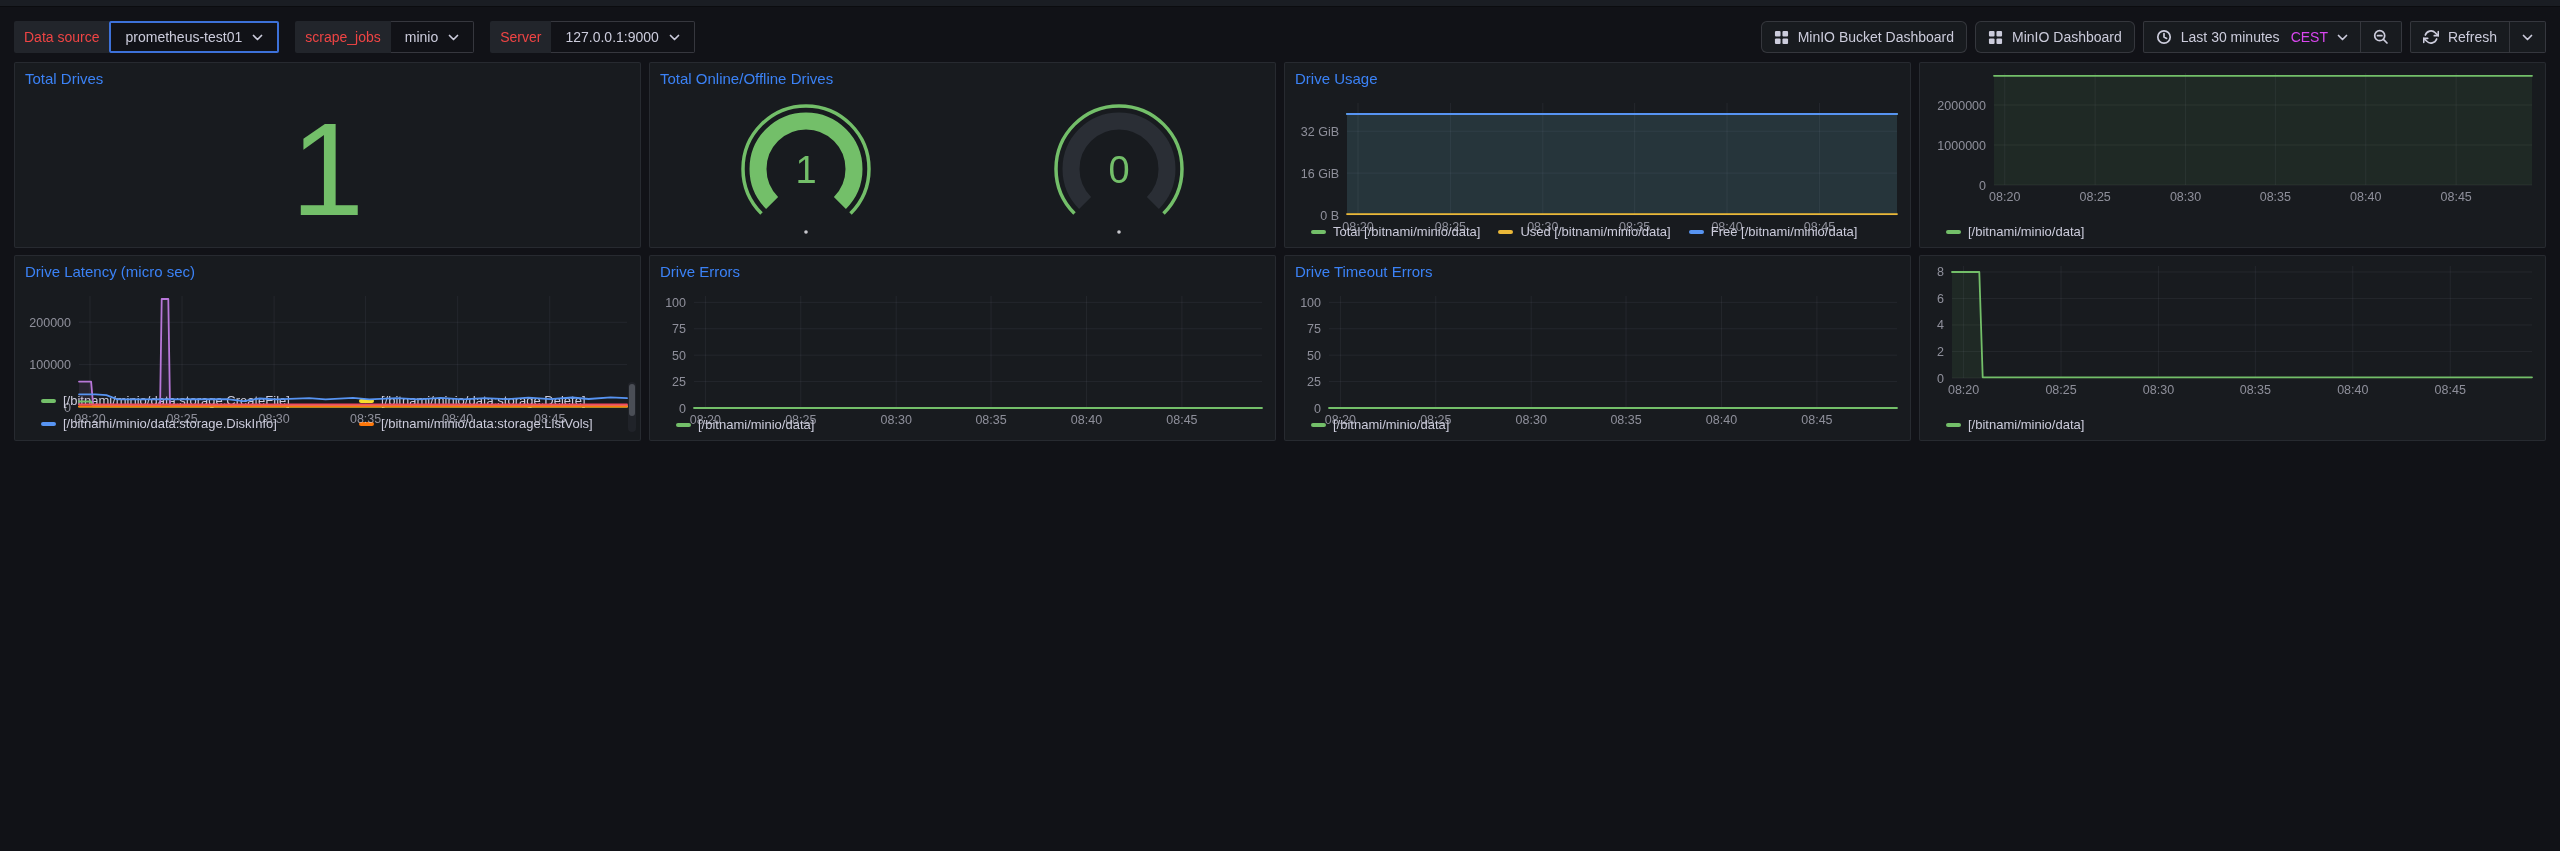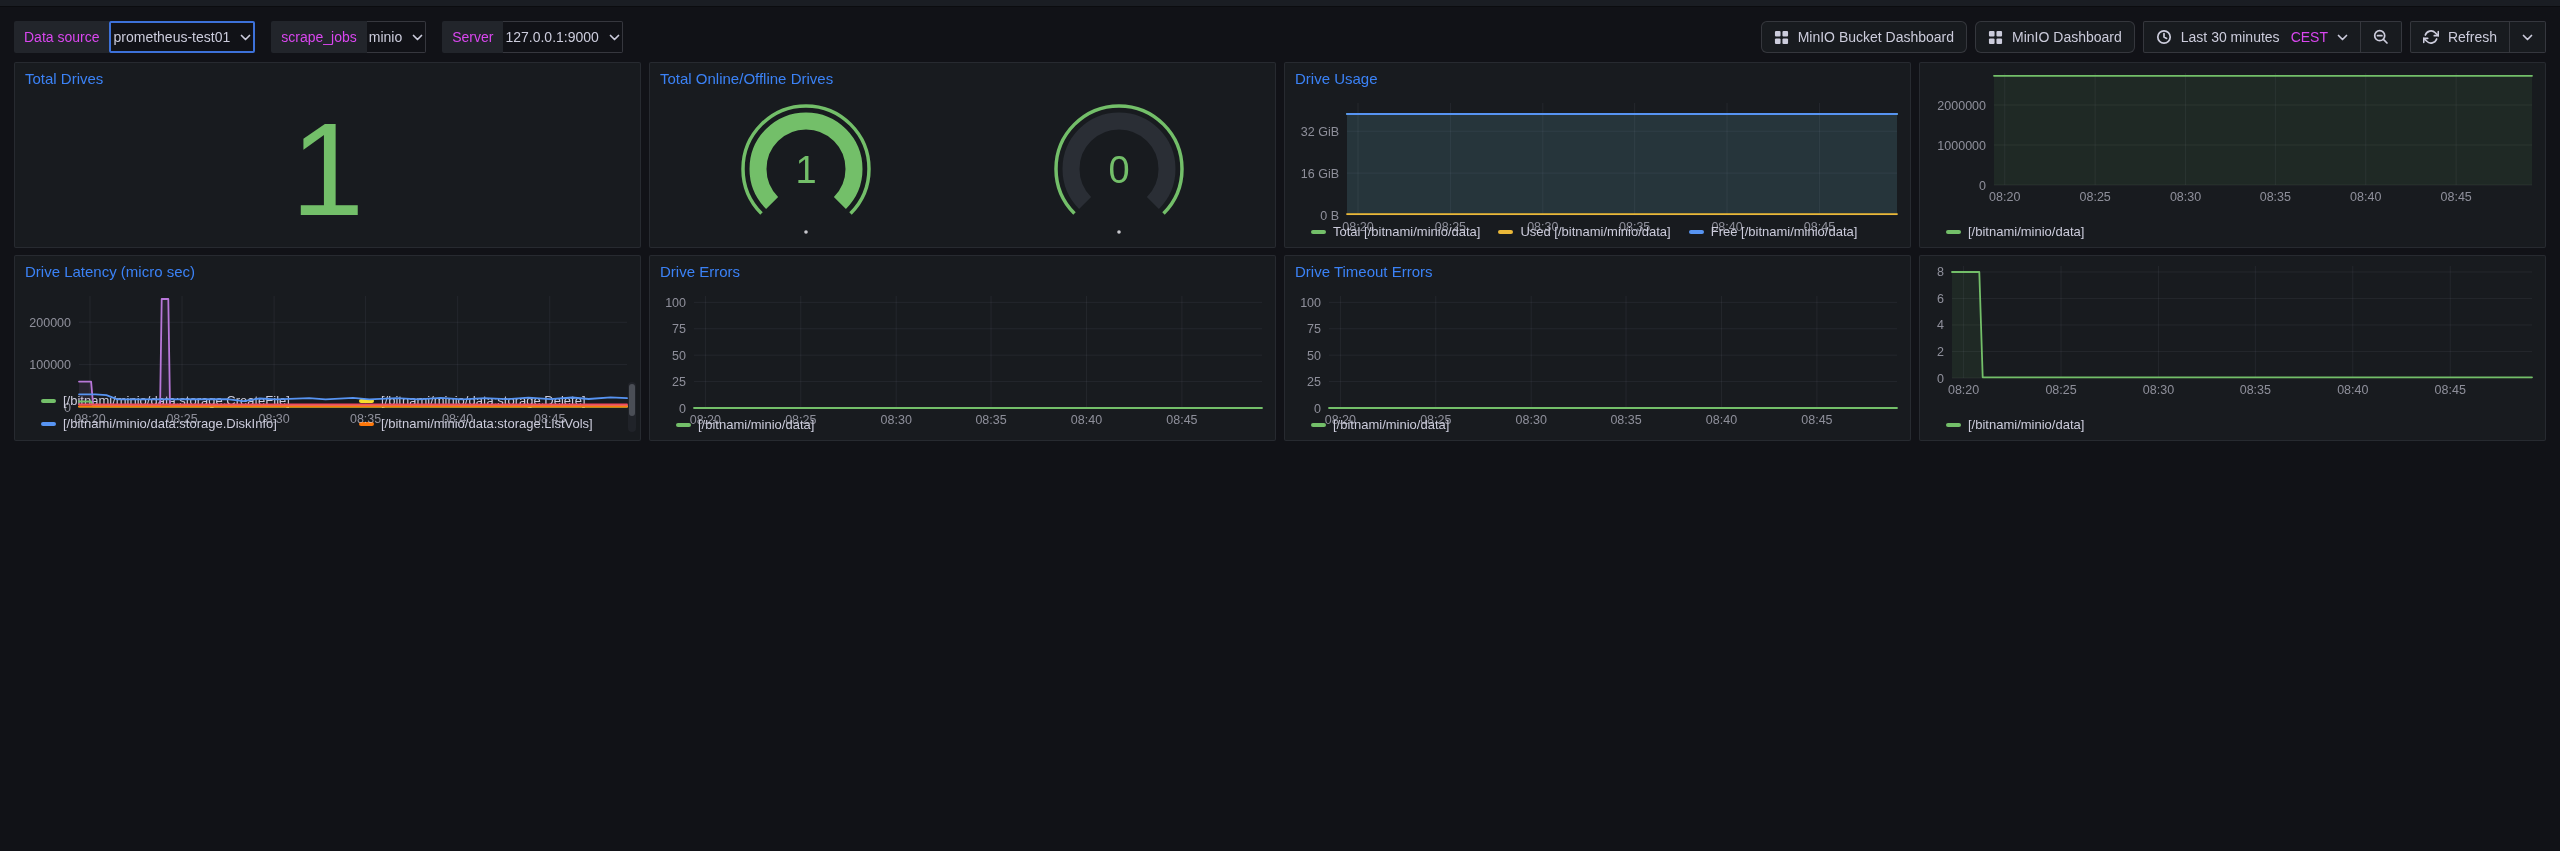--- a/index.html
+++ b/index.html
@@ -10,27 +10,27 @@
     color:#ccccdc;
     position:relative;
     overflow:hidden;
   }
   .nav-edge { height:7px; background:#1a1d23; border-bottom:1px solid #0b0c0f; }
 
   
   .toolbar { position:absolute; top:21px; left:14px; right:14px; height:32px; display:flex; align-items:center; }
   .var-group { display:flex; align-items:stretch; height:32px; margin-right:16px; }
   .var-label {
-    background:#22252b; color:#d946ef; font-size:14px; font-weight:500;
+    background:#22252b; color:#ef4444; font-size:14px; font-weight:500;
     display:flex; align-items:center; padding:0 10px; border-radius:2px 0 0 2px; white-space:nowrap;
   }
   .var-value {
     background:#111217; border:1px solid rgba(204,204,220,0.20); border-left:none;
     border-radius:0 2px 2px 0; display:flex; align-items:center; gap:10px;
-    padding:0 2px; font-size:14px; color:#ccccdc; cursor:pointer; white-space:nowrap;
+    padding:0 14px; font-size:14px; color:#ccccdc; cursor:pointer; white-space:nowrap;
   }
   .var-value.focused { border:2px solid #3d71d9; border-radius:2px; }
   .toolbar-right { margin-left:auto; display:flex; align-items:center; gap:8px; }
   .btn, .seg {
     background:#181b1f; border:1px solid rgba(204,204,220,0.16); border-radius:6px;
     color:#ccccdc; font-size:14px; font-weight:500; font-family:inherit;
     height:32px; display:flex; align-items:center; gap:9px; padding:0 12px; cursor:pointer; white-space:nowrap;
   }
   .btn-group { display:flex; align-items:center; }
   .btn-group .seg:not(:first-child) { border-left:none; border-radius:0 2px 2px 0; }

